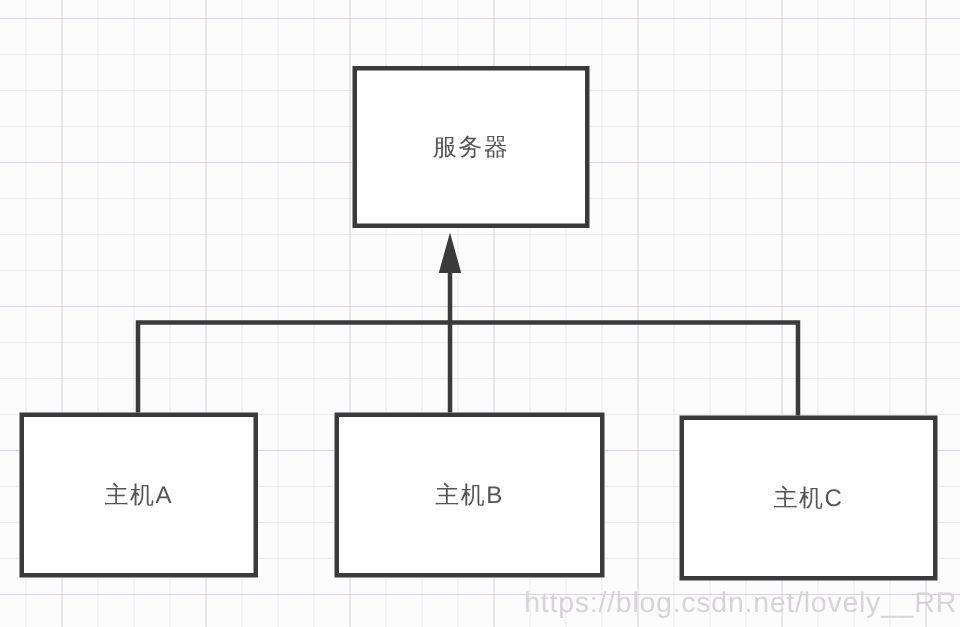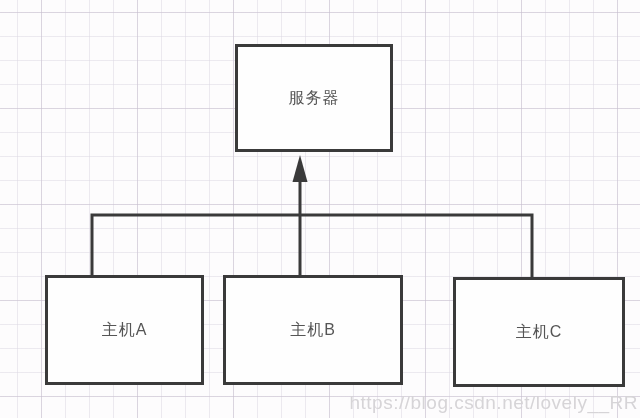--- a/index.html
+++ b/index.html
@@ -38,21 +38,21 @@
     align-items: center;
     justify-content: center;
   }
   .node .node-label {
     font-size: 16px;
     color: #555555;
     letter-spacing: 1px;
     white-space: nowrap;
   }
   .node-server { left: 223px; top: 44px;  width: 158px; height: 108px; margin-left: 12px; }
-  .node-host-a { left: 13px;  top: 275px; width: 159px; height: 110px; margin-left: 32px; }
+  .node-host-a { left: 13px;  top: 275px; width: 159px; height: 110px; }
   .node-host-b { left: 223px; top: 275px; width: 180px; height: 110px; }
   .node-host-c { left: 453px; top: 277px; width: 172px; height: 110px; }
   .watermark {
     position: absolute;
     right: 2px;
     bottom: 4px;
     font-size: 19px;
     color: #d6d4d7;
     letter-spacing: 0.5px;
     white-space: nowrap;

